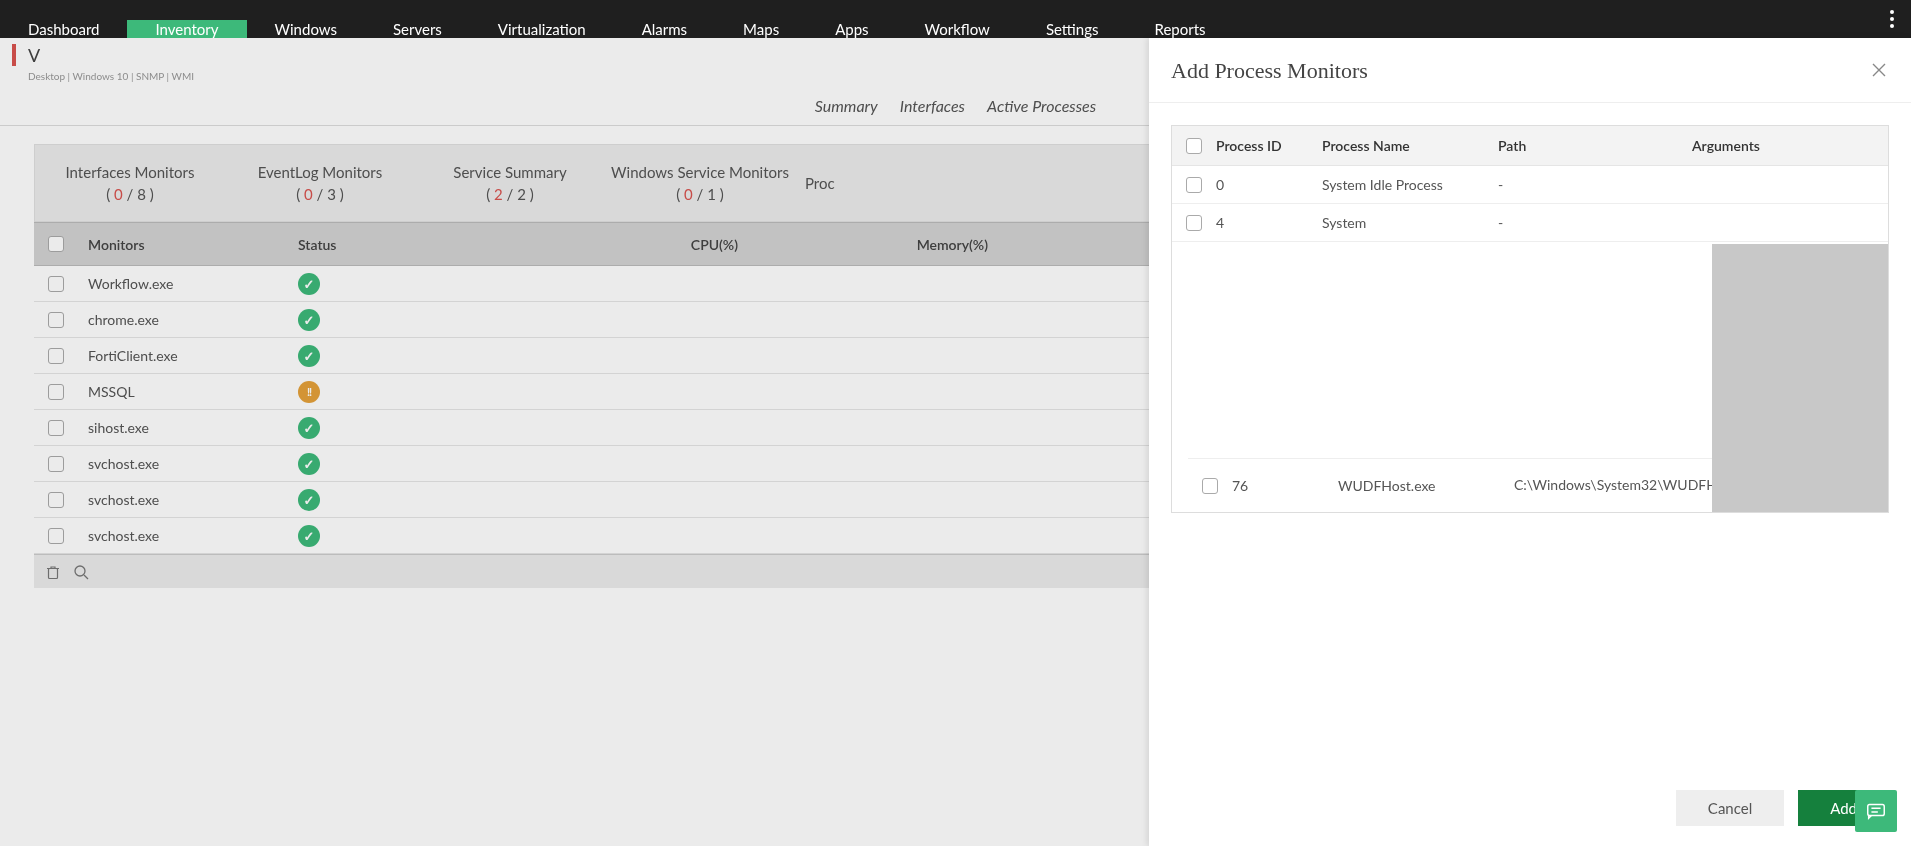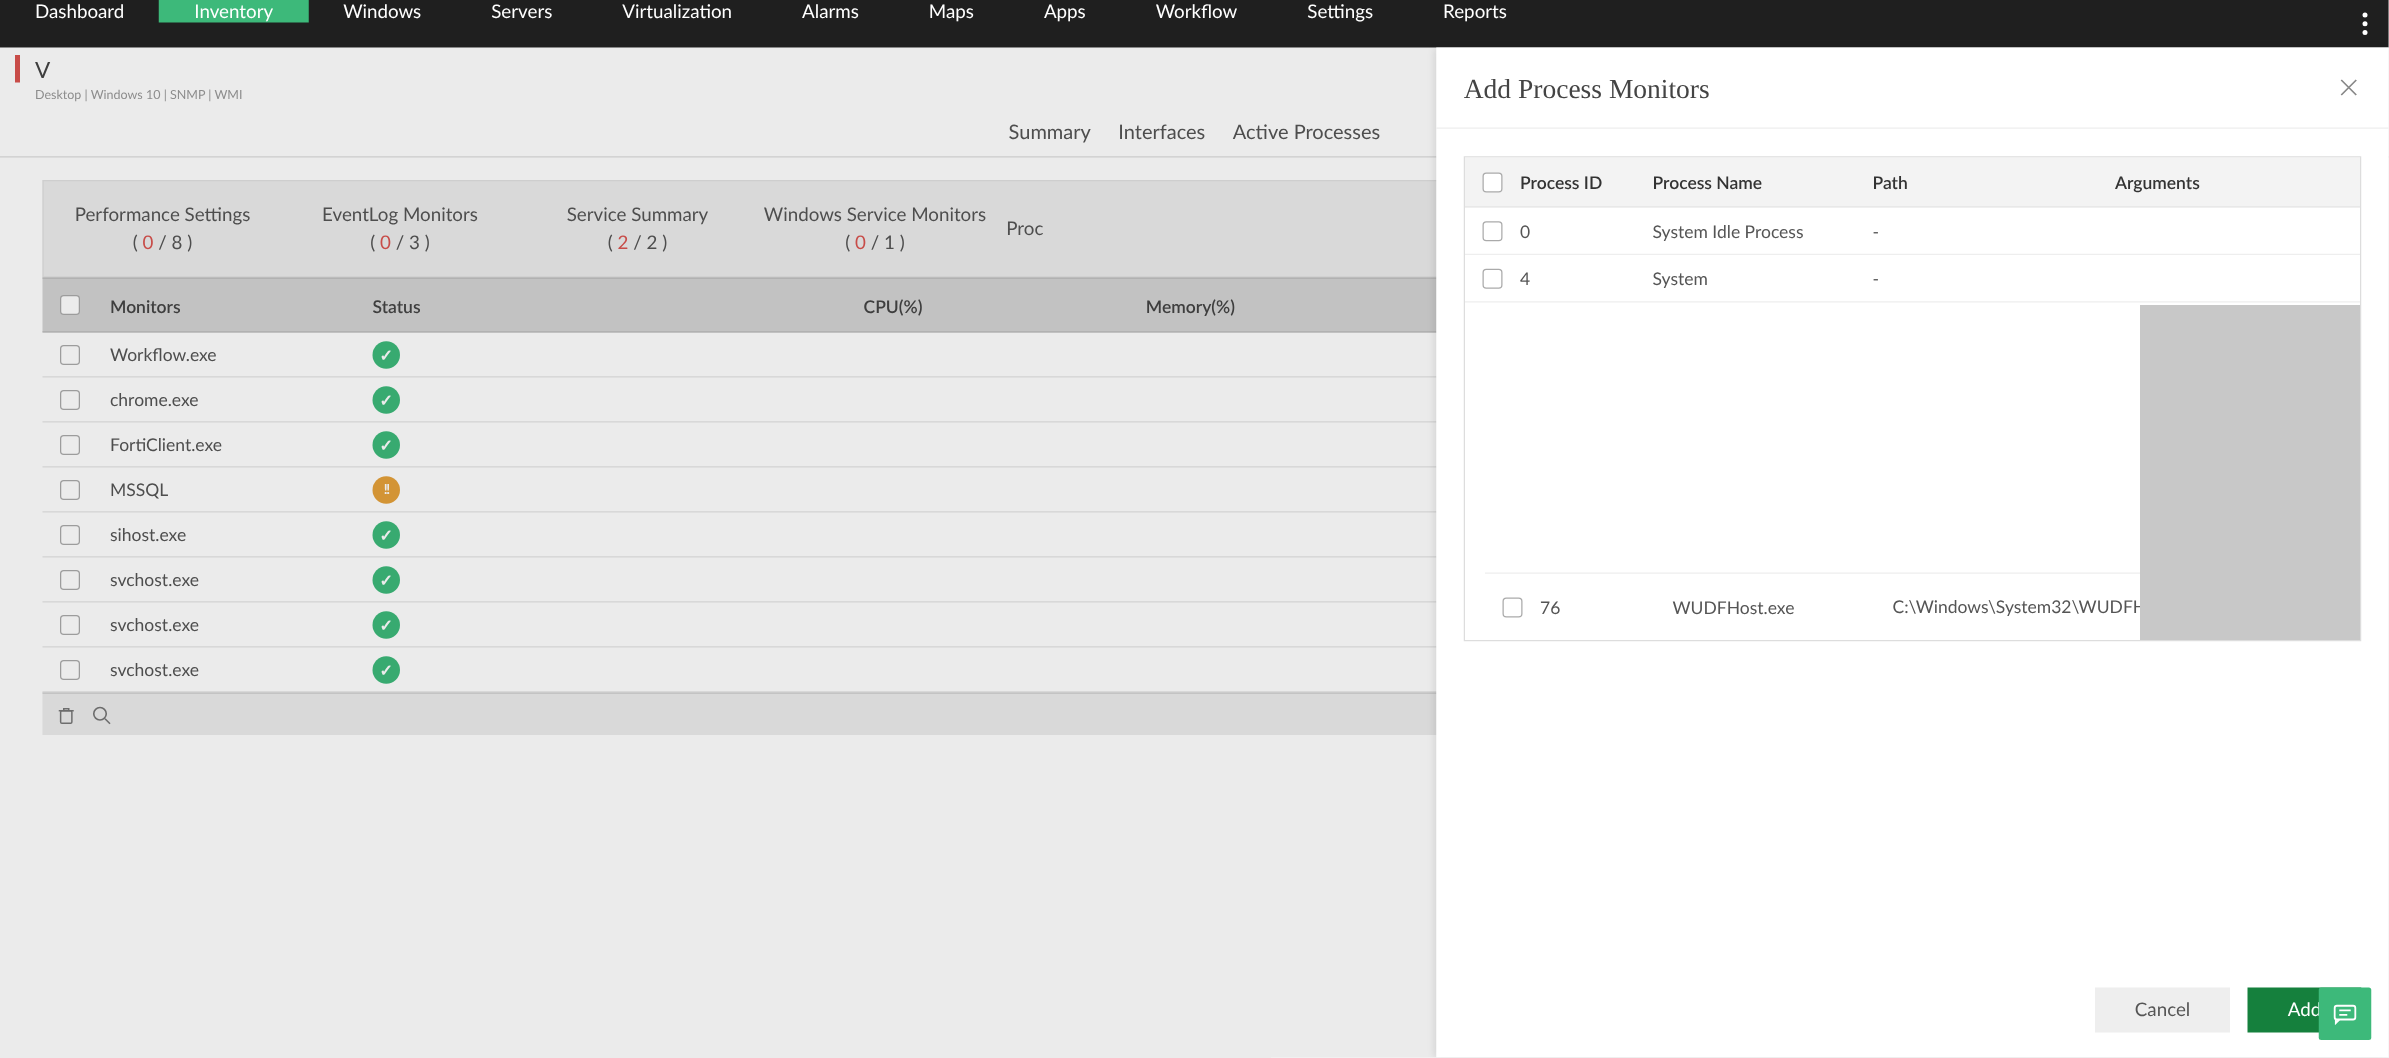--- a/index.html
+++ b/index.html
@@ -1,33 +1,33 @@
 <!DOCTYPE html>
 <html><head>
 <meta charset="utf-8">
 <style>
 * { box-sizing: border-box; margin: 0; padding: 0; }
 body { font-family: "Segoe UI", "Lato", Arial, sans-serif; font-size: 14px; color: #555; background: #fff; width: 1911px; height: 846px; overflow: hidden; position: relative; }
 
 
-.topnav { background: #1f1f1f; height: 38px; display: flex; align-items: flex-start; position: relative; }
+.topnav { background: #1f1f1f; height: 38px; display: flex; align-items: flex-end; position: relative; }
 .topnav .item { color: #fff; font-size: 15px; display: flex; align-items: center; padding: 0 28px; cursor: pointer; }
 .topnav .item.active { background: #3db97a; }
 .topnav .more { position: absolute; right: 8px; top: 0; bottom: 0; display: flex; align-items: center; color: #fff; cursor: pointer; padding: 0 8px; }
 
 
 .page { position: absolute; left: 0; right: 0; top: 38px; bottom: 0; }
 .dim-overlay { position: absolute; left:0; right:0; top:38px; bottom:0; background: rgba(0,0,0,0.08); pointer-events: none; z-index: 5; }
 
 .header { padding: 6px 24px 4px 24px; position: relative; }
 .header .redbar { position: absolute; left: 12px; top: 6px; width: 4px; height: 22px; background: #d9534f; }
 .header .title { font-size: 18px; color: #444; margin-left: 4px; }
 .header .sub   { font-size: 10px; color: #999; margin-top: 4px; margin-left: 4px; }
 
-.tabs1 { display: flex; gap: 22px; padding: 10px 0; justify-content: center; border-bottom: 1px solid #ddd; }
+.tabs1 { display: flex; gap: 22px; padding: 10px 0; justify-content: center; border-bottom: 1px solid #ddd; font-style: italic; }
 .tabs1 .t { color: #555; font-size: 16px; cursor: pointer; }
 
 .tabs2-wrap { padding: 18px 34px 0 34px; }
 .tabs2 { display: flex; background: #ececec; height: 78px; border: 1px solid #e0e0e0; }
 .tabs2 .cell { flex: 0 0 auto; width: 190px; text-align: center; display: flex; flex-direction: column; justify-content: center; font-size: 15px; color: #555; cursor: pointer; }
 .tabs2 .cell .cnt { margin-top: 4px; color: #555; }
 .tabs2 .cell .cnt .red { color: #d9534f; }
 .tabs2 .cell.partial { padding: 0 10px; text-align: left; align-items: flex-start; }
 
 .grid-wrap { padding: 0 34px; }
@@ -113,21 +113,21 @@
 
   <div class="tabs1" id="tabs1">
       <span class="t">Summary</span>
       <span class="t">Interfaces</span>
       <span class="t">Active Processes</span>
     </div>
 
   <div class="tabs2-wrap">
     <div class="tabs2" id="tabs2">
         <div class="cell">
-          <span>Performance Settings</span>
+          <span>Interfaces Monitors</span>
           <span class="cnt">( <span class="red">0</span> / 8 )</span>
         </div>
         <div class="cell">
           <span>EventLog Monitors</span>
           <span class="cnt">( <span class="red">0</span> / 3 )</span>
         </div>
         <div class="cell">
           <span>Service Summary</span>
           <span class="cnt">( <span class="red">2</span> / 2 )</span>
         </div>

